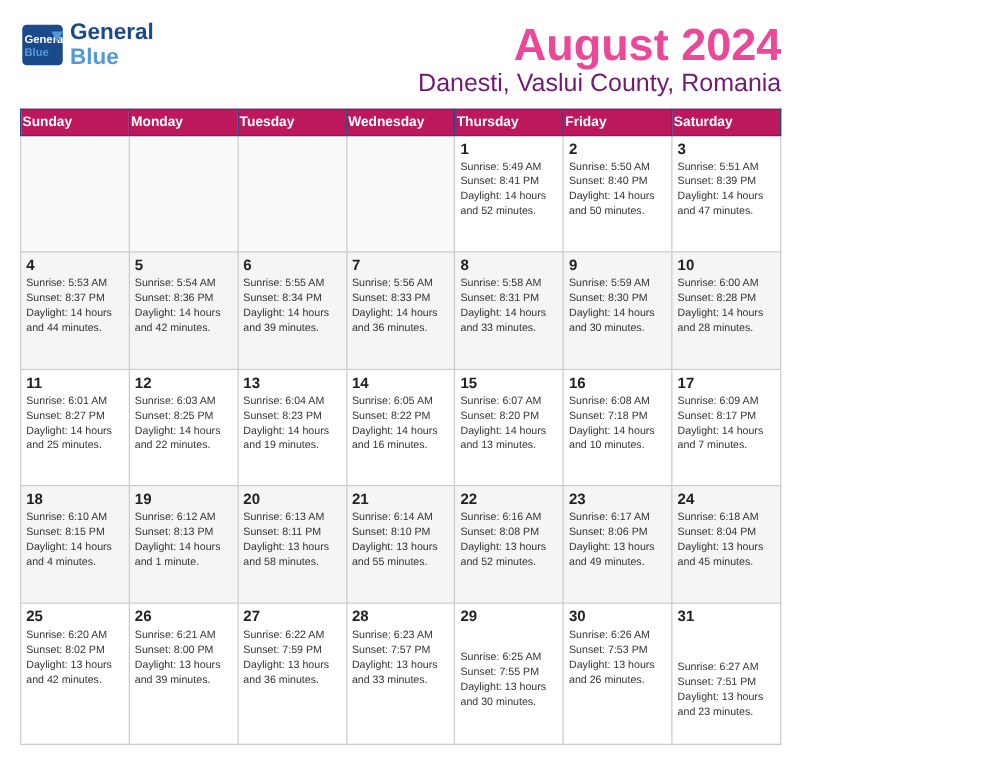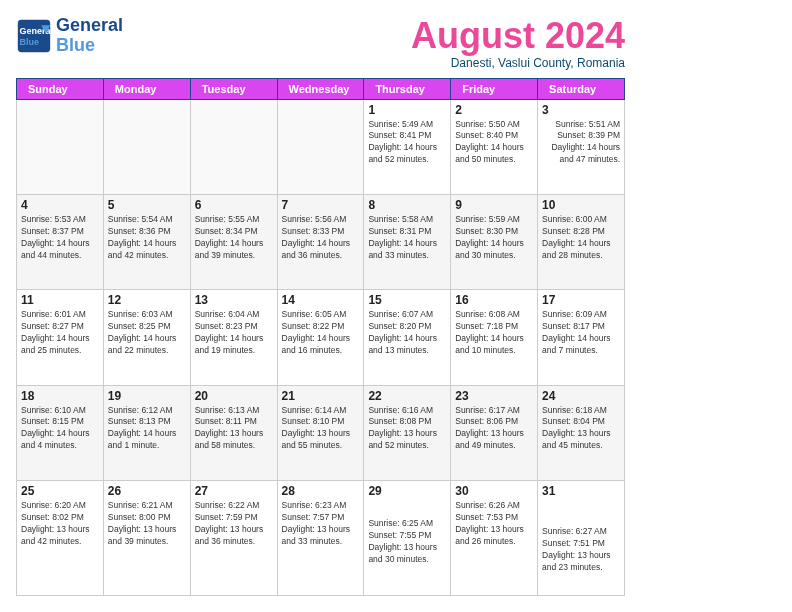--- a/index.html
+++ b/index.html
@@ -41,35 +41,35 @@
     .title-block {
       text-align: right;
     }
     .month-title {
       font-size: 36px;
       font-weight: bold;
       color: #ec4899;
       line-height: 1.1;
     }
     .subtitle {
-      font-size: 12px;
-      color: #0c4a6e;
+      font-size: 20px;
+      color: #701a75;
     }
     .calendar {
       flex: 1;
       border-collapse: collapse;
       width: 100%;
       table-layout: fixed;
     }
     .calendar th {
-      background-color: #d946ef;
+      background-color: #be185d;
       color: #fff;
       font-size: 11px;
       font-weight: bold;
-      padding: 4px 11px;
+      padding: 4px 1px;
       text-align: left;
       border: 1px solid #1a4a8a;
       margin-top: 36px;
     }
     .calendar td {
       border: 1px solid #ccc;
       vertical-align: top;
       padding: 3px 4px;
       font-size: 9px;
       color: #333;
@@ -145,21 +145,21 @@
           </td>
           <td>
             <span class="day-num">2</span>
             <div class="day-info" style="white-space: pre-line;">Sunrise: 5:50 AM
 Sunset: 8:40 PM
 Daylight: 14 hours
 and 50 minutes.</div>
           </td>
           <td>
             <span class="day-num">3</span>
-            <div class="day-info" style="white-space: pre-line; text-align: right;">Sunrise: 5:51 AM
+            <div class="day-info" style="white-space: pre-line;">Sunrise: 5:51 AM
 Sunset: 8:39 PM
 Daylight: 14 hours
 and 47 minutes.</div>
           </td>
         </tr>
         <tr>
           <td>
             <span class="day-num">4</span>
             <div class="day-info" style="white-space: pre-line;">Sunrise: 5:53 AM
 Sunset: 8:37 PM

